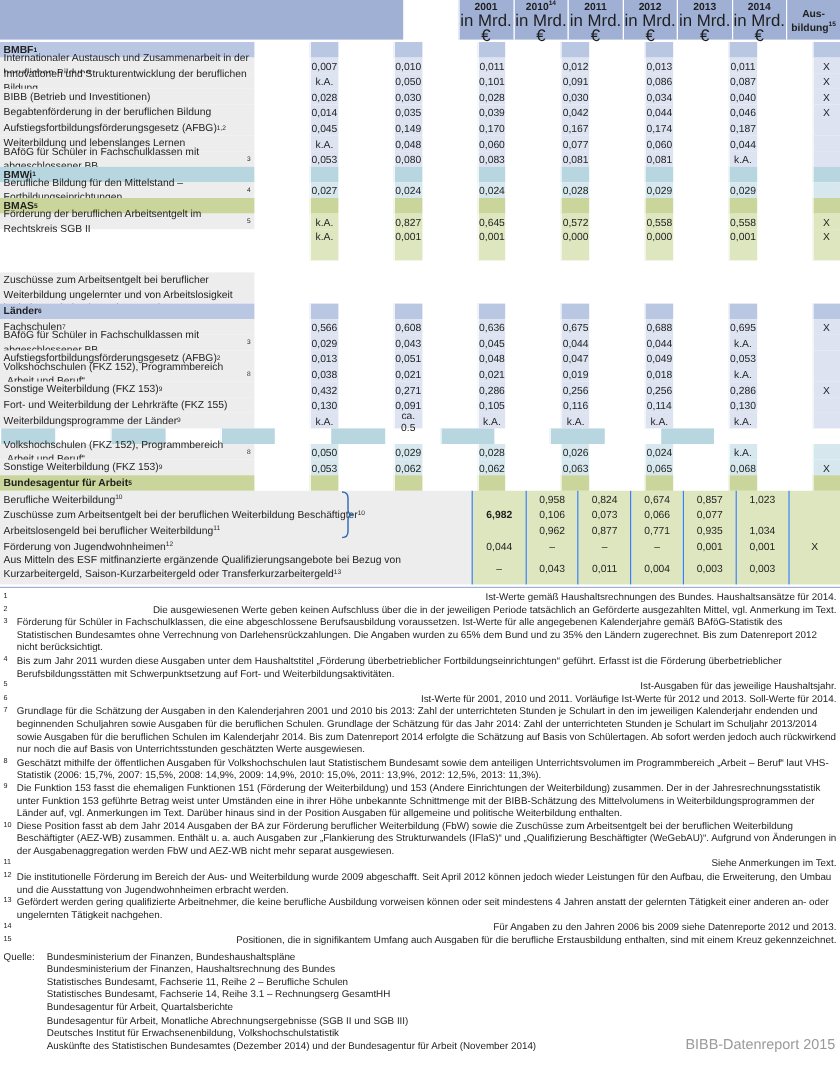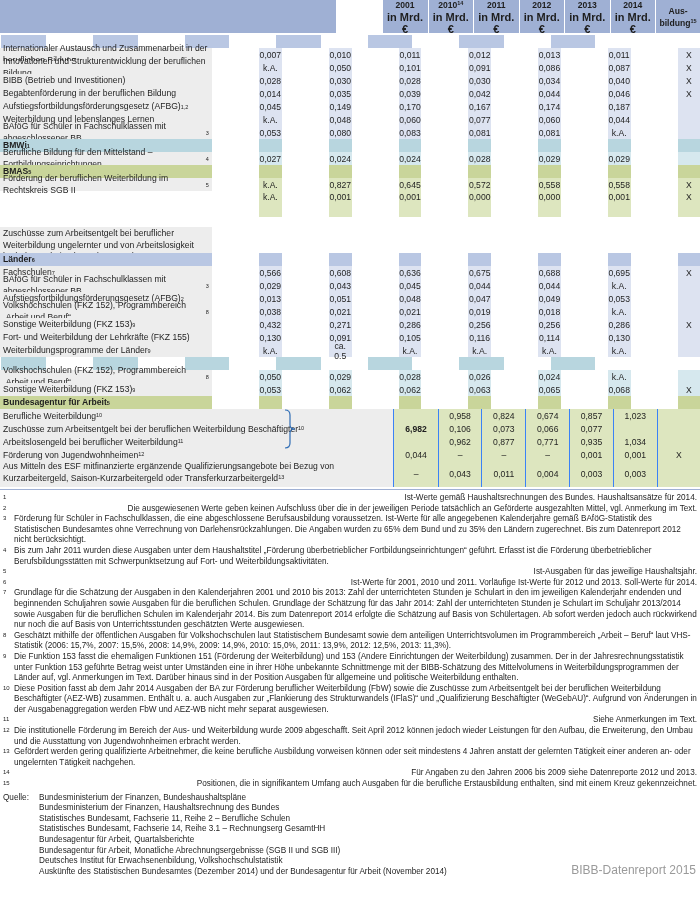--- a/index.html
+++ b/index.html
@@ -6,21 +6,21 @@
   body{width:700px;height:901px;overflow:hidden;font-family:"Liberation Sans",sans-serif;font-size:8.6px;color:#1e1e1e;}
   .tbl{position:relative;width:700px;}
   .row{display:flex;position:relative;gap:46px;}
   .lbl{width:409px;box-sizing:border-box;padding:0 3px;background:#ededed;display:flex;align-items:center;line-height:11.5px;}
   .cell{width:45.5px;text-align:center;display:flex;align-items:center;justify-content:center;box-sizing:border-box;border-left:1px solid #fff;}
   .c0{width:46px;}
   .cx{width:45px;}
   
   .hdr .lbl{background:#9fb0d4;height:33px;}
   .hdr .cell{background:#9fb0d4;flex-direction:column;height:33px;font-weight:bold;line-height:12px;}
-  .hdr .cell .unit{font-weight:bold;font-size:11px;}
+  .hdr .cell .unit{font-weight:normal;font-size:14px;}
   sup{font-size:5.5px;vertical-align:top;line-height:8px;}
   
   .sec .lbl{font-weight:bold;height:13px;}
   .sec .cell{height:13px;}
   .sec-blue .lbl,.sec-blue .cell{background:#b9c7e3;}
   .sec-teal .lbl,.sec-teal .cell{background:#b8d6df;}
   .sec-green .lbl,.sec-green .cell{background:#c9d59a;}
   .data .lbl{height:13px;}
   .data .cell{height:13px;}
   .v-blue .cell{background:#dde3f1;}
@@ -79,20 +79,24 @@
         </div>
         <div class="cell cx">
           <div>Aus-</div>
           <div><span>bildung</span><sup>15</sup></div>
         </div>
       </div>
   </div>
   <div class="gap"></div>
   <div id="sections">
       <div class="row sec sec-blue">
+        <div class="lbl">
+          <span>BMBF</span>
+          <sup>1</sup>
+        </div>
         <div class="cell c0"></div>
         <div class="cell"></div>
         <div class="cell"></div>
         <div class="cell"></div>
         <div class="cell"></div>
         <div class="cell"></div>
         <div class="cell cx"></div>
       </div>
       <div class="row data v-blue">
         <div class="lbl">
@@ -214,21 +218,21 @@
         <div class="cell c0"></div>
         <div class="cell"></div>
         <div class="cell"></div>
         <div class="cell"></div>
         <div class="cell"></div>
         <div class="cell"></div>
         <div class="cell cx"></div>
       </div>
       <div class="row data v-green">
         <div class="lbl">
-          <span>Förderung der beruflichen Weiterbildung im Rechtskreis SGB II</span>
+          <span>Förderung der beruflichen Arbeitsentgelt im Rechtskreis SGB II</span>
           <sup>5</sup>
         </div>
         <div class="cell c0">k.A.</div>
         <div class="cell">0,827</div>
         <div class="cell">0,645</div>
         <div class="cell">0,572</div>
         <div class="cell">0,558</div>
         <div class="cell">0,558</div>
         <div class="cell cx">X</div>
       </div>

